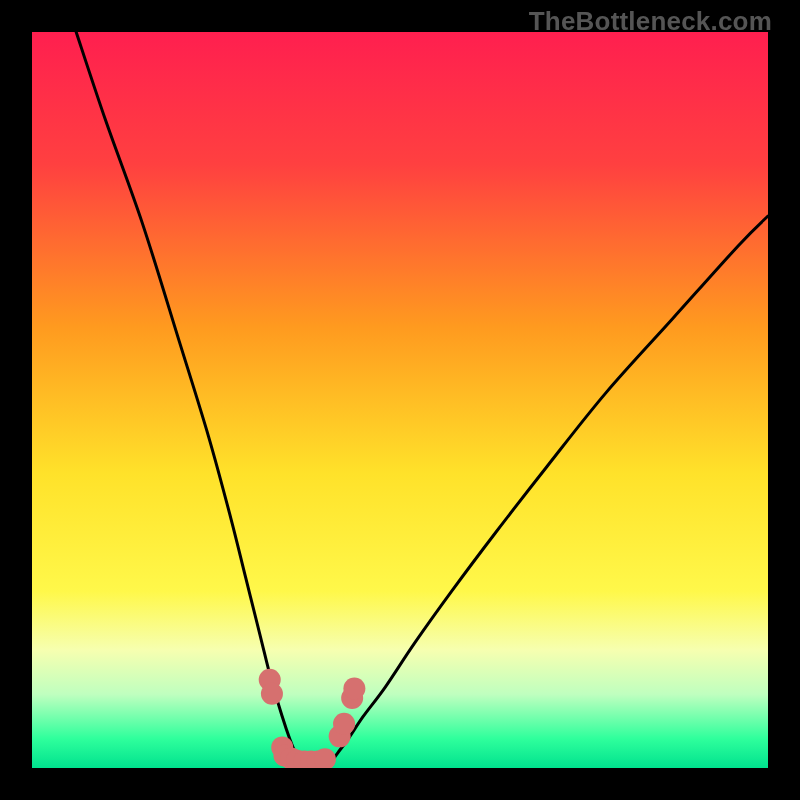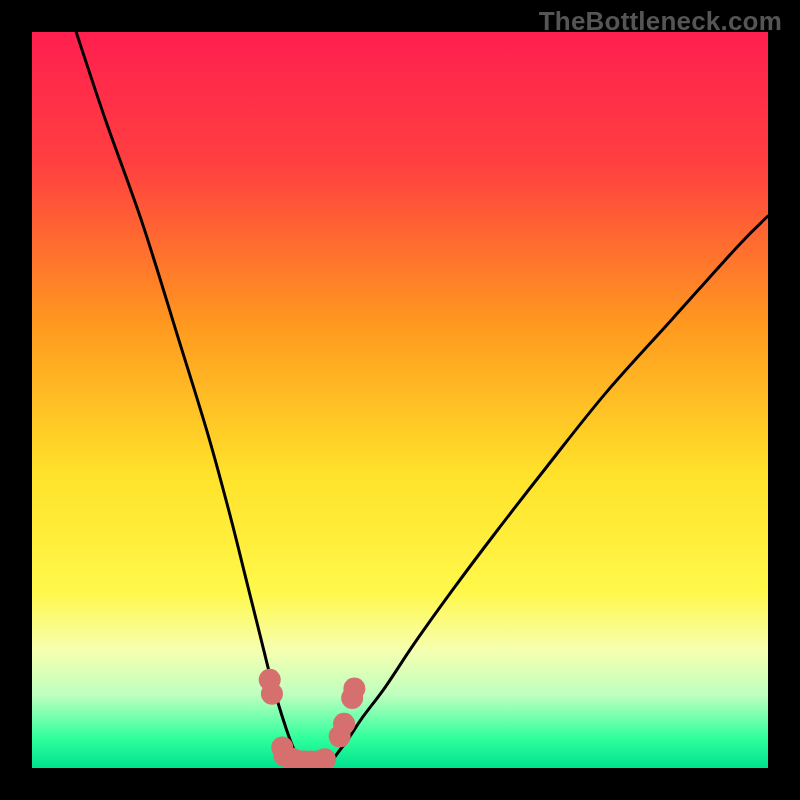--- a/index.html
+++ b/index.html
@@ -20,21 +20,21 @@
     position: absolute;
     left: 32px;
     top: 32px;
     width: 736px;
     height: 736px;
     overflow: hidden;
   }
   .watermark {
     position: absolute;
     top: 6px;
-    right: 18px;
+    right: 28px;
     color: #555;
     font-size: 26px;
     font-weight: 600;
     letter-spacing: 0.2px;
     pointer-events: none;
   }
   svg { display: block; }
 </style>
 </head>
 <body>

